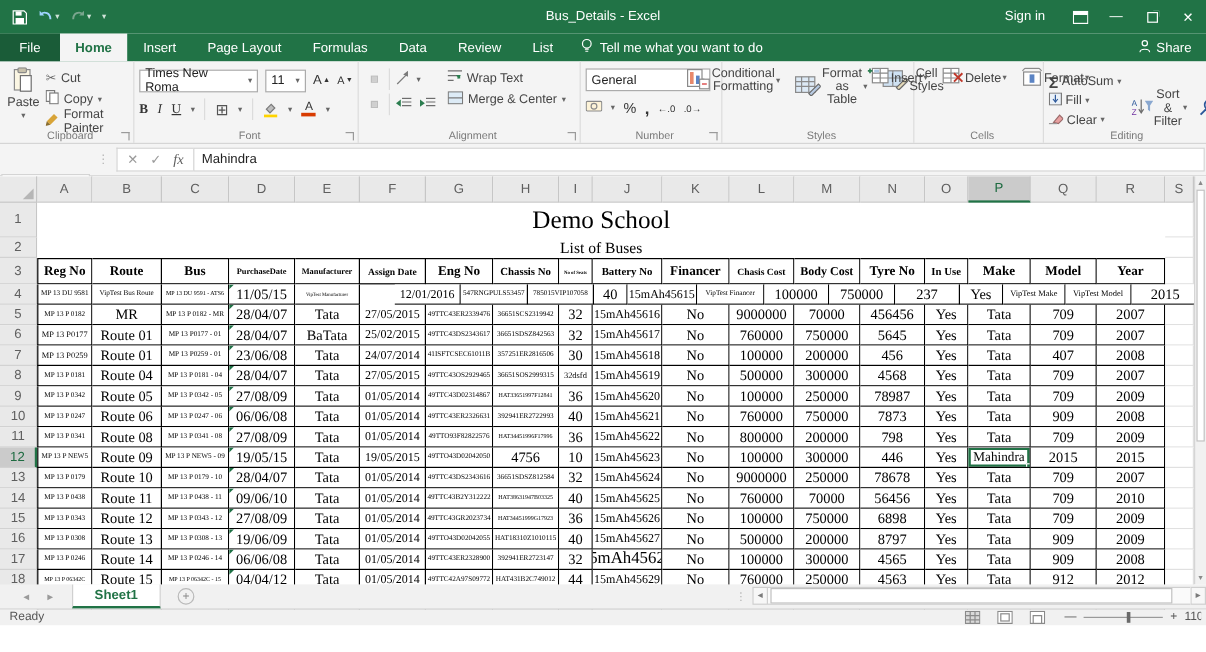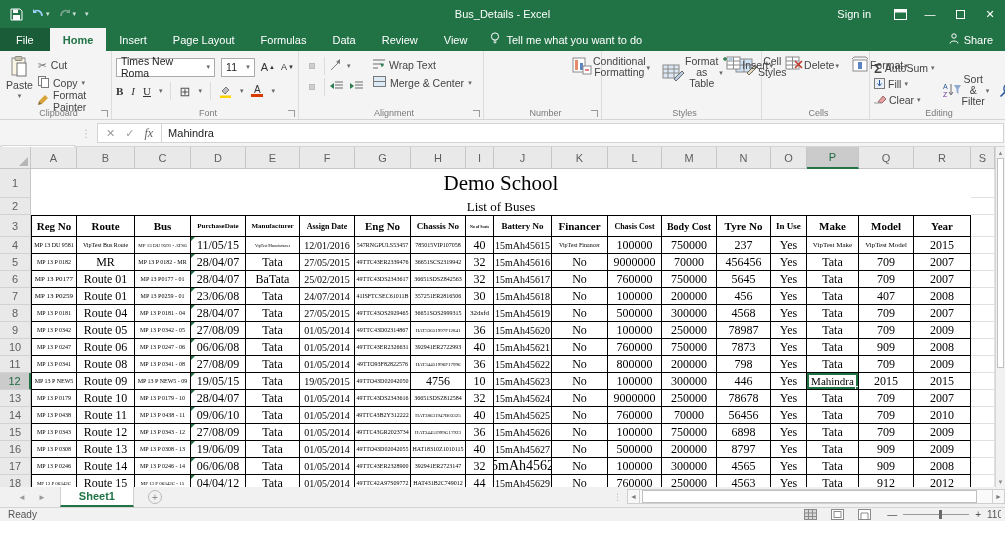--- a/index.html
+++ b/index.html
@@ -156,21 +156,21 @@
   </div>
 
   <div class="tabrow">
     <div class="rtab file">File</div>
     <div class="rtab active">Home</div>
     <div class="rtab">Insert</div>
     <div class="rtab">Page Layout</div>
     <div class="rtab">Formulas</div>
     <div class="rtab">Data</div>
     <div class="rtab">Review</div>
-    <div class="rtab">View</div>
+    <div class="rtab">List</div>
     <div class="tellme">
       <span><svg width="10" height="13" viewBox="0 0 10 13">
             <circle cx="5" cy="4.5" r="3.6" fill="none" stroke="#fff"></circle>
             <path d="M3.4 9h3.2M3.8 10.7h2.4" stroke="#fff"></path>
           </svg></span>
       <span>Tell me what you want to do</span>
     </div>
     <div class="share">
       <span><svg width="10" height="11" viewBox="0 0 10 11">
             <circle cx="5" cy="3" r="2.2" fill="none" stroke="#fff"></circle>
@@ -304,20 +304,37 @@
               </svg></span>
             <span>Merge &amp; Center</span>
             <span class="ddv" style="color:#666">▾</span>
           </div>
       </div>
       <div class="glabel">Alignment</div>
       <div class="launcher"></div>
     </div>
 
     <div class="rgroup" style="width:118px;">
+      <div class="col" style="width:100%;">
+        <div class="combo" style="width:104px;">
+            <span>General</span>
+            <span class="arr">▾</span>
+          </div>
+        <div class="rowline" style="gap:7px;">
+          <span><svg width="14" height="11" viewBox="0 0 14 11">
+                <rect x="0.5" y="1.5" width="13" height="8" rx="1" fill="#fdf3d8" stroke="#8a8a8a"></rect>
+                <circle cx="7" cy="5.5" r="2.4" fill="none" stroke="#8a8a8a"></circle>
+              </svg></span>
+            <span class="ddv" style="color:#666">▾</span>
+          <span class="fbtn" style="font-size:12px;">%</span>
+          <span class="fbtn" style="font-size:14px;font-weight:bold;">,</span>
+          <span class="fbtn" style="font-size:8px;">←.0</span>
+          <span class="fbtn" style="font-size:8px;">.0→</span>
+        </div>
+      </div>
       <div class="glabel">Number</div>
       <div class="launcher"></div>
     </div>
 
     <div class="rgroup" style="width:160px;justify-content:center;">
       <div class="stackbtn">
         <span><svg width="20" height="18" viewBox="0 0 20 18">
               <rect x="1" y="1" width="12" height="14" fill="#fff" stroke="#8a8a8a"></rect>
               <rect x="3" y="3" width="3" height="10" fill="#e8896b"></rect>
               <rect x="8" y="6" width="3" height="7" fill="#5b84c4"></rect>
@@ -498,21 +515,21 @@
           <div class="cell tb tt hdrcell" style="width: 57px; height: 22px; font-size: 11px;">Year</div>
           <div class="cell ghost" style="width: 24px; height: 22px;"></div>
         </div>
         <div class="grow">
           <div class="gut" style="width: 31px; height: 17px;">4</div>
           <div class="cell tb lt" style="width: 46px; height: 17px; font-size: 6px;">MP 13 DU 9581</div>
           <div class="cell tb" style="width: 58px; height: 17px; font-size: 6px;">VipTest Bus Route</div>
           <div class="cell tb" style="width: 56px; height: 17px; font-size: 5px;">MP 13 DU 9591 - ATS6</div>
           <div class="cell tb tri" style="width: 55px; height: 17px; font-size: 12px;">11/05/15</div>
           <div class="cell tb" style="width: 54px; height: 17px; font-size: 4px;">VipTest Manufacturer</div>
-          <div class="cell tb" style="width: 55px; height: 17px; font-size: 10px;">12/01/2016</div>
+          <div class="cell tb" style="width: 55px; height: 17px; font-size: 10px; margin-left: 29px;">12/01/2016</div>
           <div class="cell tb" style="width: 56px; height: 17px; font-size: 6px;">547RNGPULS53457</div>
           <div class="cell tb" style="width: 55px; height: 17px; font-size: 6px;">785015VIP107058</div>
           <div class="cell tb" style="width: 28px; height: 17px; font-size: 12px;">40</div>
           <div class="cell tb" style="width: 58px; height: 17px; font-size: 10px;">15mAh45615</div>
           <div class="cell tb" style="width: 56px; height: 17px; font-size: 6px;">VipTest Financer</div>
           <div class="cell tb" style="width: 54px; height: 17px; font-size: 12px;">100000</div>
           <div class="cell tb" style="width: 55px; height: 17px; font-size: 12px;">750000</div>
           <div class="cell tb" style="width: 54px; height: 17px; font-size: 12px;">237</div>
           <div class="cell tb" style="width: 36px; height: 17px; font-size: 12px;">Yes</div>
           <div class="cell tb" style="width: 52px; height: 17px; font-size: 7px;">VipTest Make</div>

